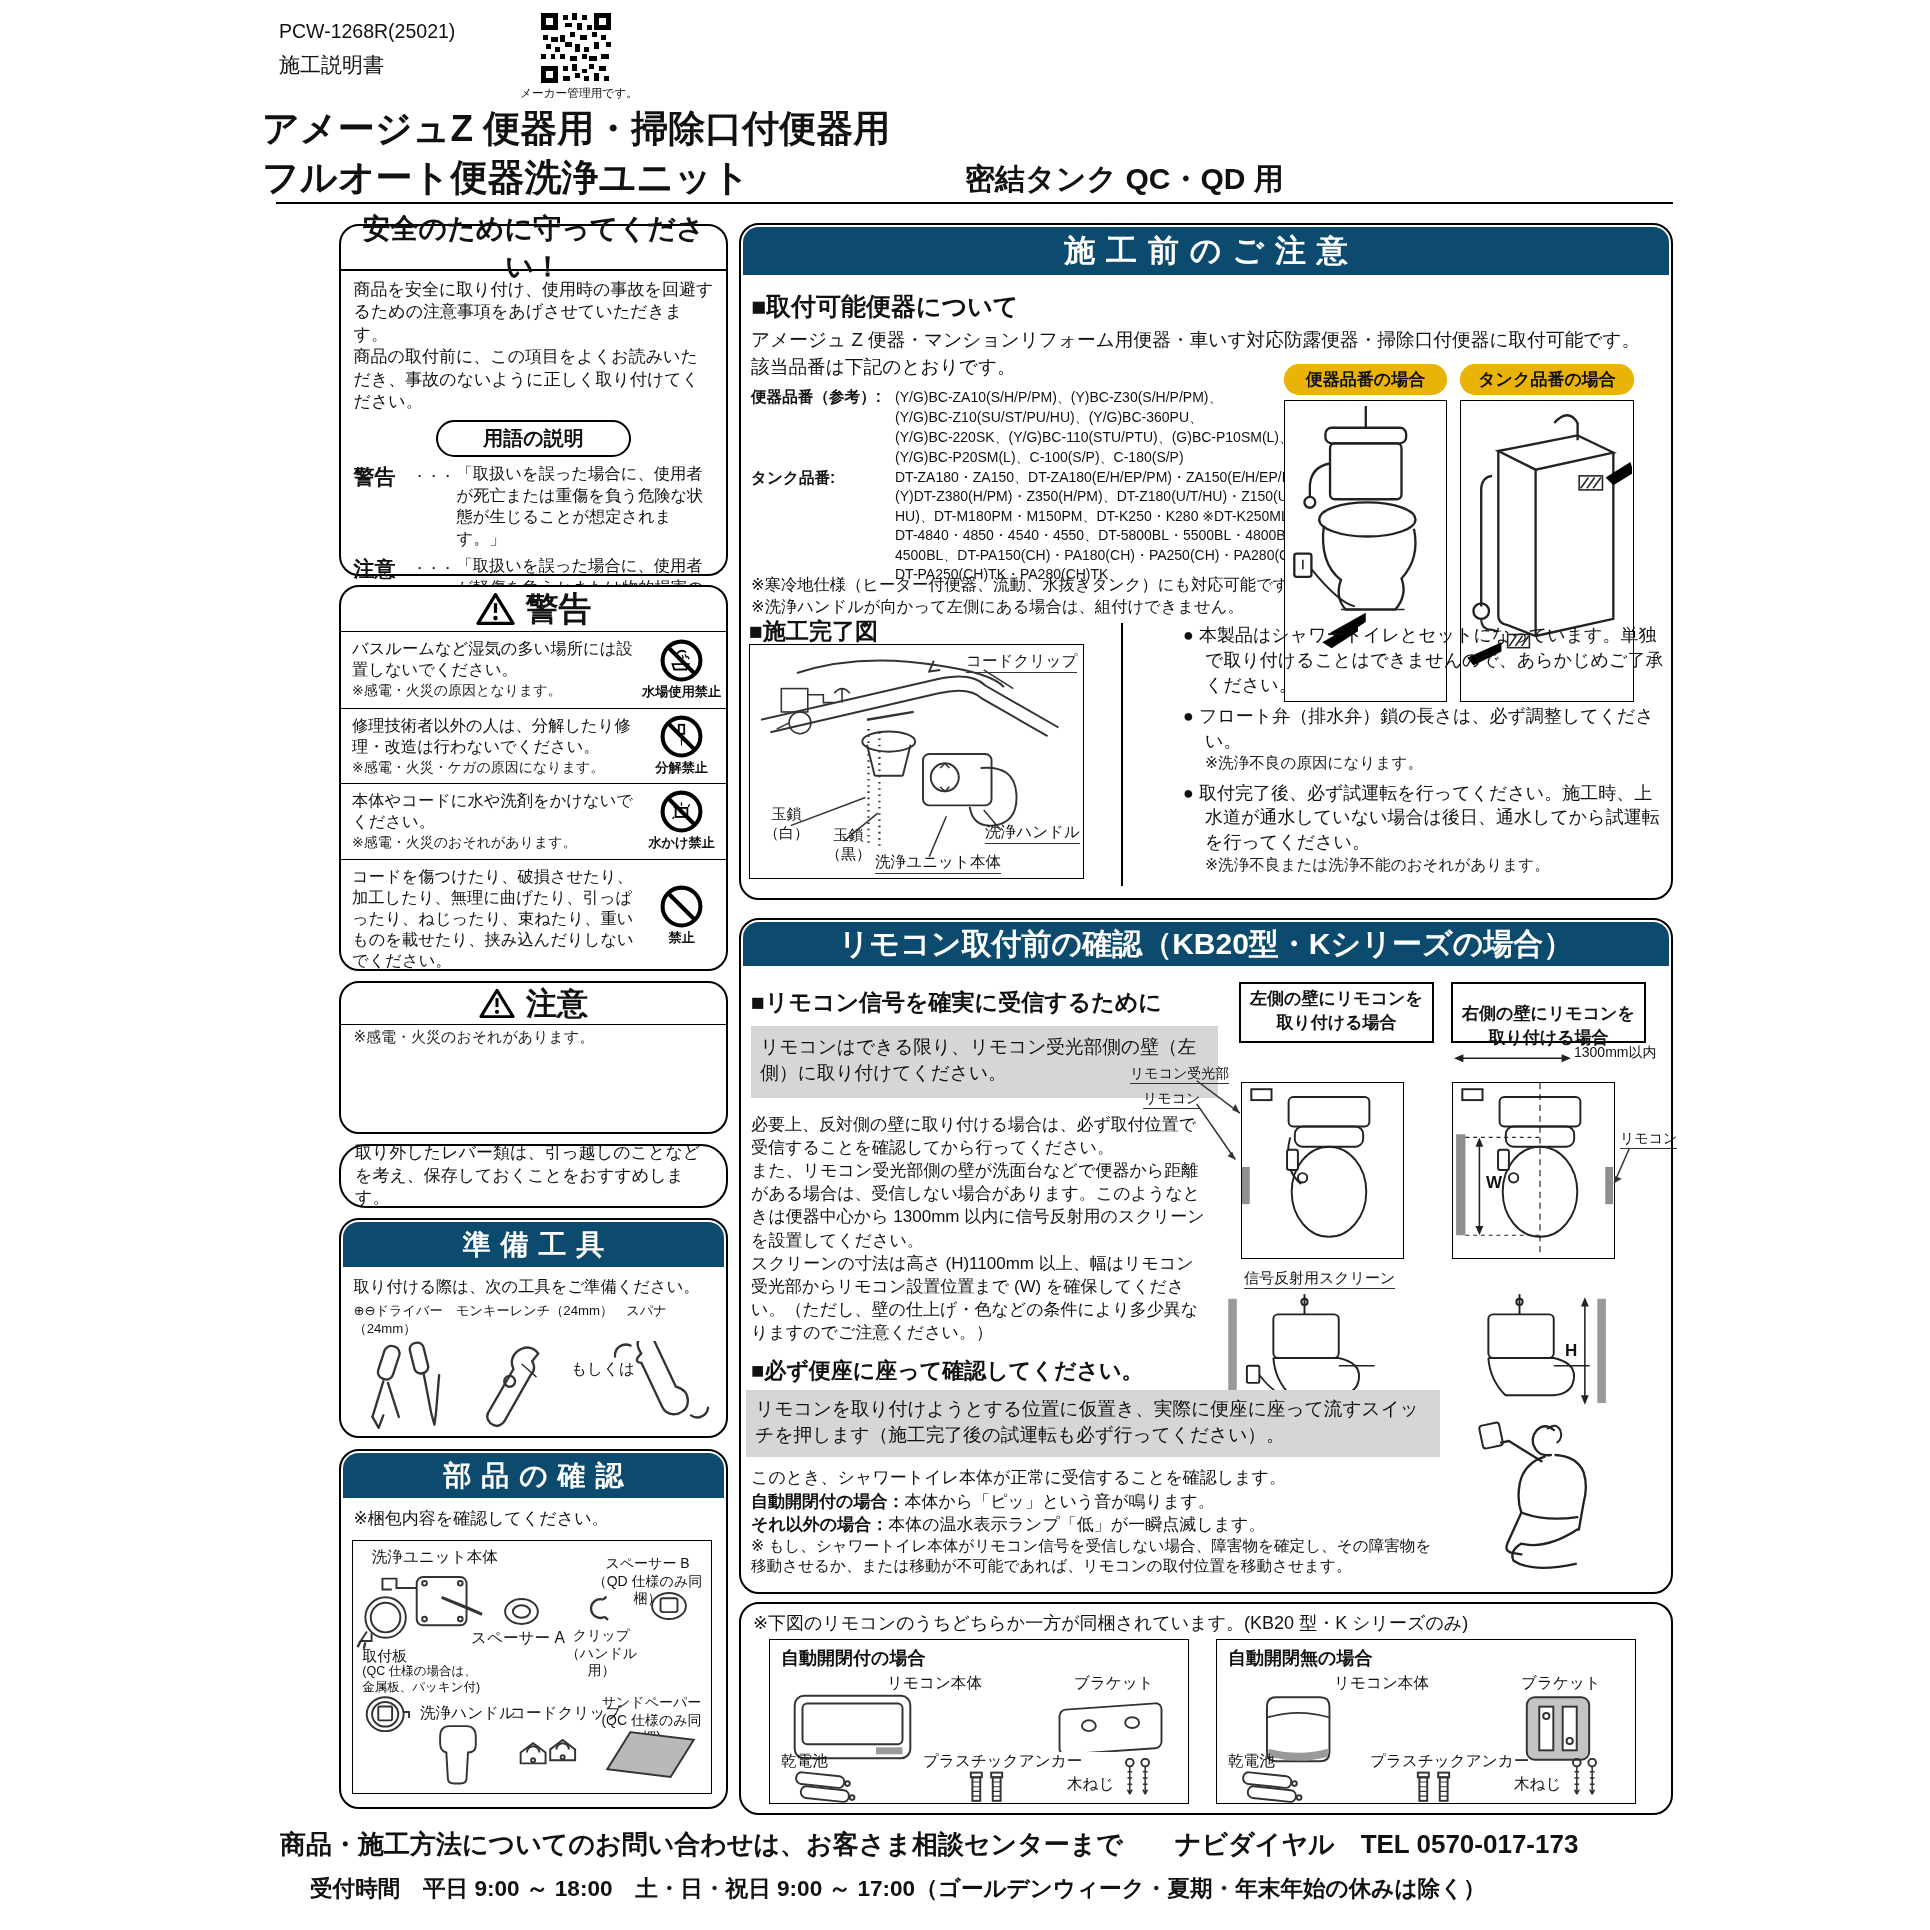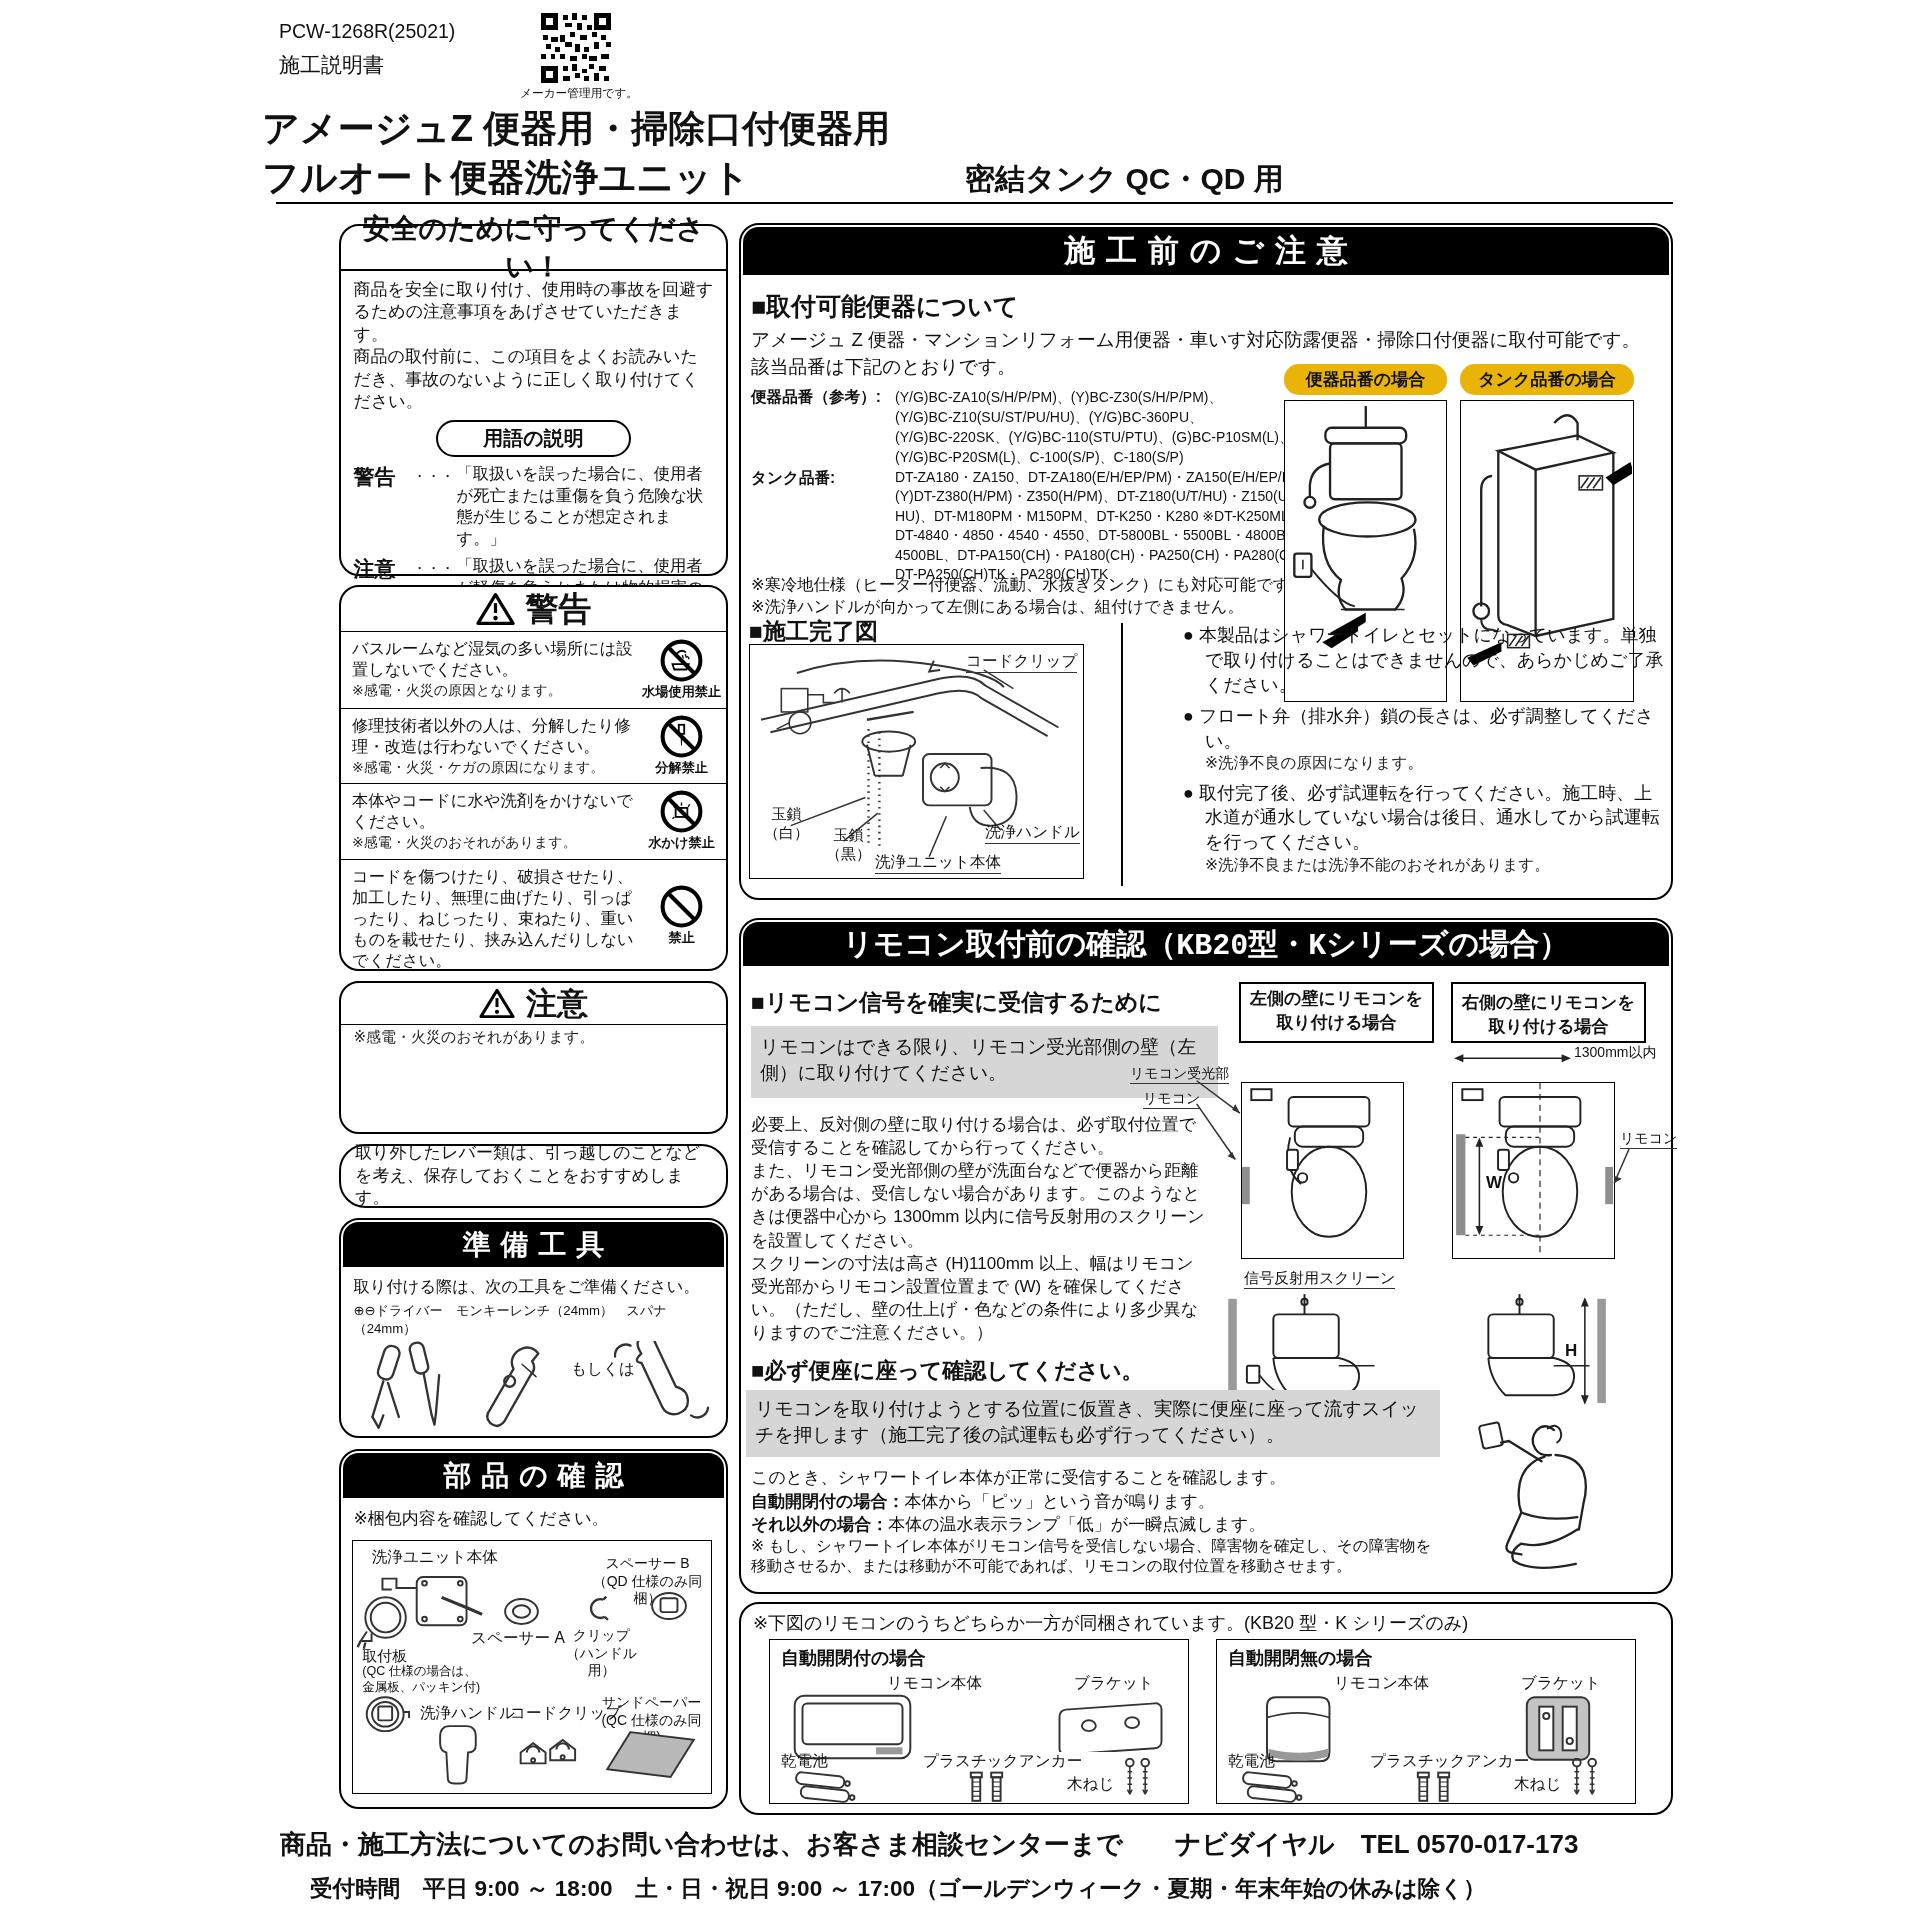--- a/index.html
+++ b/index.html
@@ -5,22 +5,22 @@
   * { margin:0; padding:0; box-sizing:border-box; }
   html,body { background:#fff; }
   #page { position:relative; width:1930px; height:1930px; background:#fff;
           font-family:"Liberation Sans","DejaVu Sans",sans-serif; color:#111; overflow:hidden; }
   .abs { position:absolute; }
   .b { font-weight:bold; }
   .pre { white-space:pre-line; }
   .ctr { text-align:center; }
   .box { border:2.3px solid #000; border-radius:20px; background:#fff; }
   .sqbox { border:1.6px solid #000; background:#fff; }
-  .darkbar { background:#000000; color:#fff; font-weight:bold; text-align:center;
-             display:flex; align-items:center; justify-content:center;font-family:Liberation Mono, monospace; }
+  .darkbar { background:#0c4a6e; color:#fff; font-weight:bold; text-align:center;
+             display:flex; align-items:center; justify-content:center; }
   .spread { letter-spacing:0.35em; text-indent:0.35em; }
   .graylab { background:#eab308; font-weight:bold; text-align:center;
              display:flex; align-items:center; justify-content:center;border-radius:15px; }
   .grayhl { background:#d6d6d6; }
   .titlebar { border-bottom:2.3px solid #000; font-weight:bold; text-align:center;
               display:flex; align-items:center; justify-content:center; gap:9.3px; }
   .wrow { display:flex; border-top:1.6px solid #000; }
   .wtext { flex:1; padding:6.2px 3.1px 3.1px 11px; }
   .wicon { width:84px; display:flex; flex-direction:column; align-items:center;
            justify-content:center; padding:3.1px 4.7px 4.7px 0; }
@@ -435,21 +435,21 @@
     <div class="darkbar" style="height:44px;font-size:30px;margin:2.3px;border-radius:15.6px 15.6px 0 0;">リモコン取付前の確認（KB20型・Kシリーズの場合）</div>
   </div>
   <div class="abs b" style="left:751px;top:987px;font-size:23px;">■リモコン信号を確実に受信するために</div>
   <div class="abs grayhl" style="left:751px;top:1026px;width:467px;height:72px;padding:7.8px 9.3px;font-size:18.7px;line-height:1.4;">リモコンはできる限り、リモコン受光部側の壁（左側）に取り付けてください。</div>
   <div class="abs pre" style="left:751px;top:1113px;width:455px;font-size:17px;line-height:1.36;">必要上、反対側の壁に取り付ける場合は、必ず取付位置で受信することを確認してから行ってください。
 また、リモコン受光部側の壁が洗面台などで便器から距離がある場合は、受信しない場合があります。このようなときは便器中心から 1300mm 以内に信号反射用のスクリーンを設置してください。
 スクリーンの寸法は高さ (H)1100mm 以上、幅はリモコン受光部からリモコン設置位置まで (W) を確保してください。（ただし、壁の仕上げ・色などの条件により多少異なりますのでご注意ください。）</div>
 
   <div class="abs sqbox pre ctr b" style="left:1239px;top:982px;width:195px;height:61px;font-size:17px;line-height:1.4;padding-top:3.1px;border-width:2.3px;">左側の壁にリモコンを
 取り付ける場合</div>
-  <div class="abs sqbox pre ctr b" style="left:1451px;top:982px;width:195px;height:61px;font-size:17px;line-height:1.4;padding-top:7px;border-width:2.3px;">右側の壁にリモコンを
+  <div class="abs sqbox pre ctr b" style="left:1451px;top:982px;width:195px;height:61px;font-size:17px;line-height:1.4;padding-top:18px;border-width:2.3px;">右側の壁にリモコンを
 取り付ける場合</div>
 
   <div class="abs" style="left:1454px;top:1052px;">
     <svg width="117" height="12.5" viewBox="0 0 150 16" stroke="#222" stroke-width="2">
         <line x1="4" y1="8" x2="146" y2="8"></line>
         <polygon points="0,8 12,3 12,13" fill="#222" stroke="none"></polygon>
         <polygon points="150,8 138,3 138,13" fill="#222" stroke="none"></polygon>
       </svg>
   </div>
   <div class="abs" style="left:1574px;top:1044px;font-size:14px;">1300mm以内</div>

